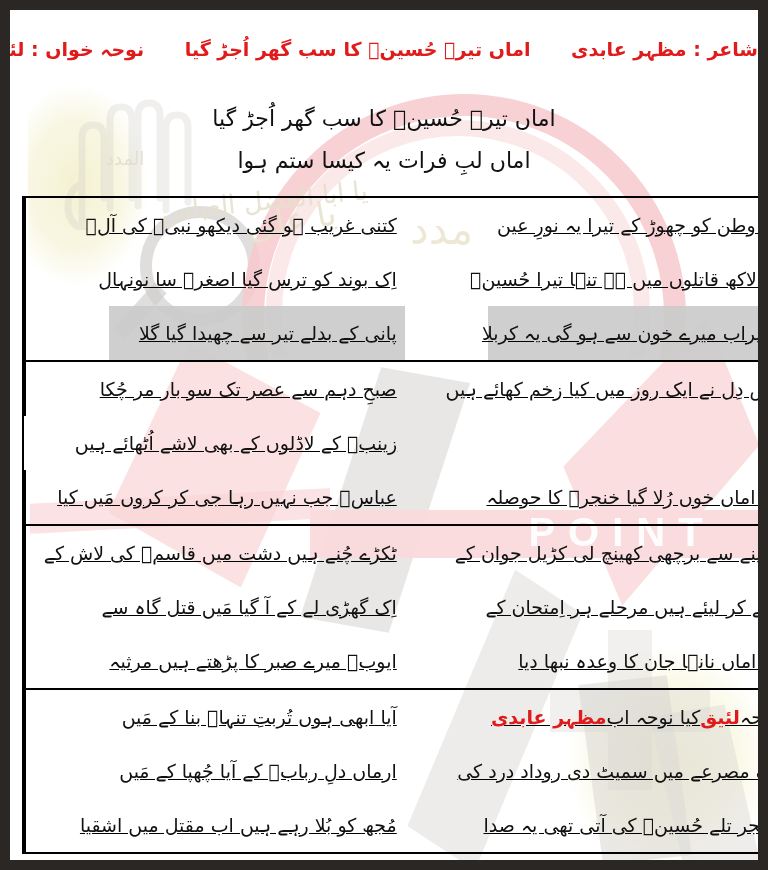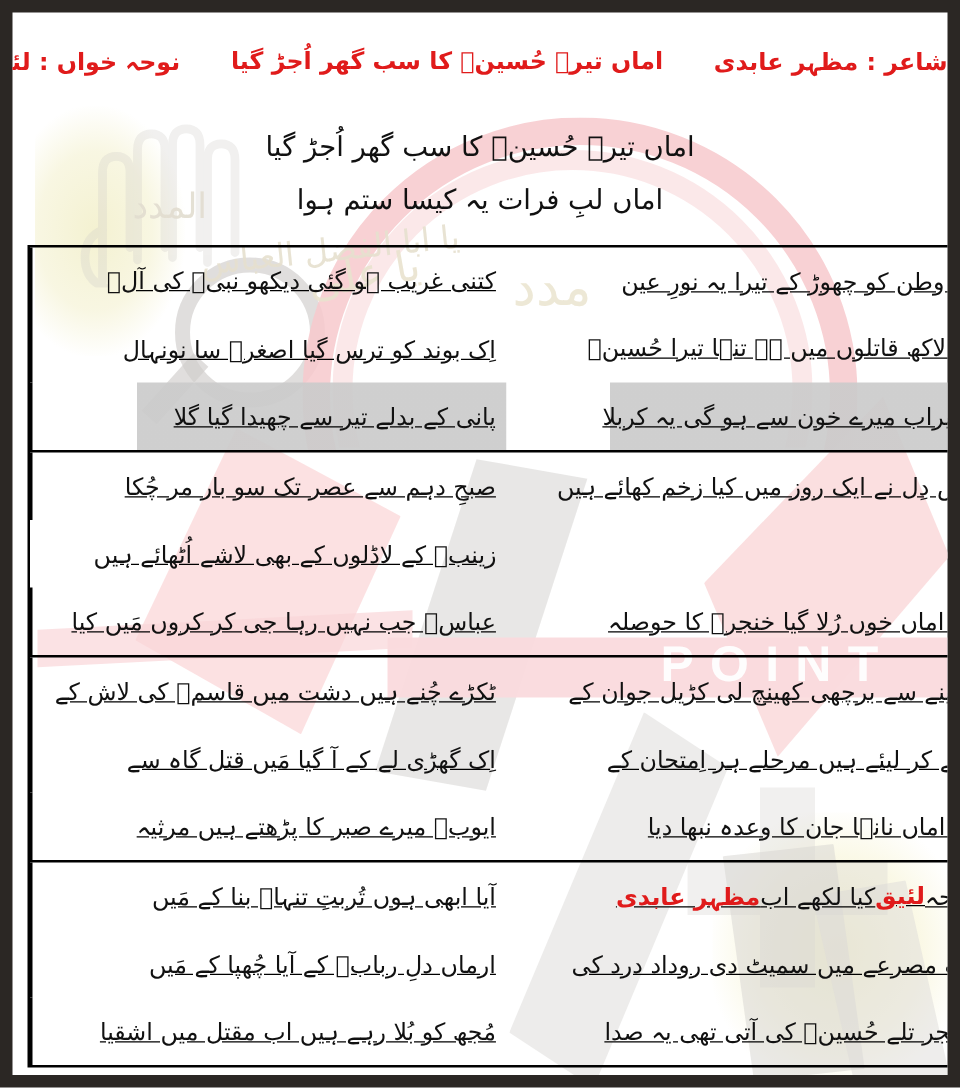--- a/index.html
+++ b/index.html
@@ -115,21 +115,21 @@
     opacity:.35;
   }
   .wm-arabic{
     position:absolute;
     color:#ded9c8;
     font-size:38px;
     opacity:.9;
     font-family:"DejaVu Sans",sans-serif;
     white-space:nowrap;
   }
-  .wm-arabic-1{left:96px;top:138px;font-size:28px;color:#e2ddd0;}
+  .wm-arabic-1{left:96px;top:138px;font-size:18px;color:#e2ddd0;}
   .wm-arabic-2{left:150px;top:176px;font-size:26px;color:#e6e0cf;transform:rotate(-6deg);}
   .wm-arabic-3{left:236px;top:190px;font-size:34px;color:#e9e3cf;transform:rotate(-10deg);}
   .wm-arabic-4{left:400px;top:195px;font-size:42px;color:#ece6d2;}
 
   .wm-lens{
     left:130px;top:196px;width:96px;height:96px;
     border:12px solid #cfcdcb;
     border-radius:50%;
     opacity:.65;
   }
@@ -315,21 +315,21 @@
           <div class="cell cell-r">ایوبؑ میرے صبر کا پڑھتے ہیں مرثیہ</div>
           <div class="cell cell-l">لو اماں نانؑا جان کا وعدہ نبھا دیا</div>
         </div>
       </div>
       <div class="block">
         <div class="row">
           <div class="cell cell-r">آیا ابھی ہوں تُربتِ تنہاؑ بنا کے مَیں</div>
           <div class="cell cell-l">
             <span>نوحہ </span>
             <span class="red">لئیق</span>
-            <span> کیا لکھے اب </span>
+            <span> کیا نوحہ اب </span>
             <span class="red">مظہر عابدی</span>
           </div>
         </div>
         <div class="row">
           <div class="cell cell-r">ارماں دلِ ربابؑ کے آیا چُھپا کے مَیں</div>
           <div class="cell cell-l">اِک مصرعے میں سمیٹ دی روداد درد کی</div>
         </div>
         <div class="row">
           <div class="cell cell-r">مُجھ کو بُلا رہے ہیں اب مقتل میں اشقیا</div>
           <div class="cell cell-l">خنجر تلے حُسینؑ کی آتی تھی یہ صدا</div>

